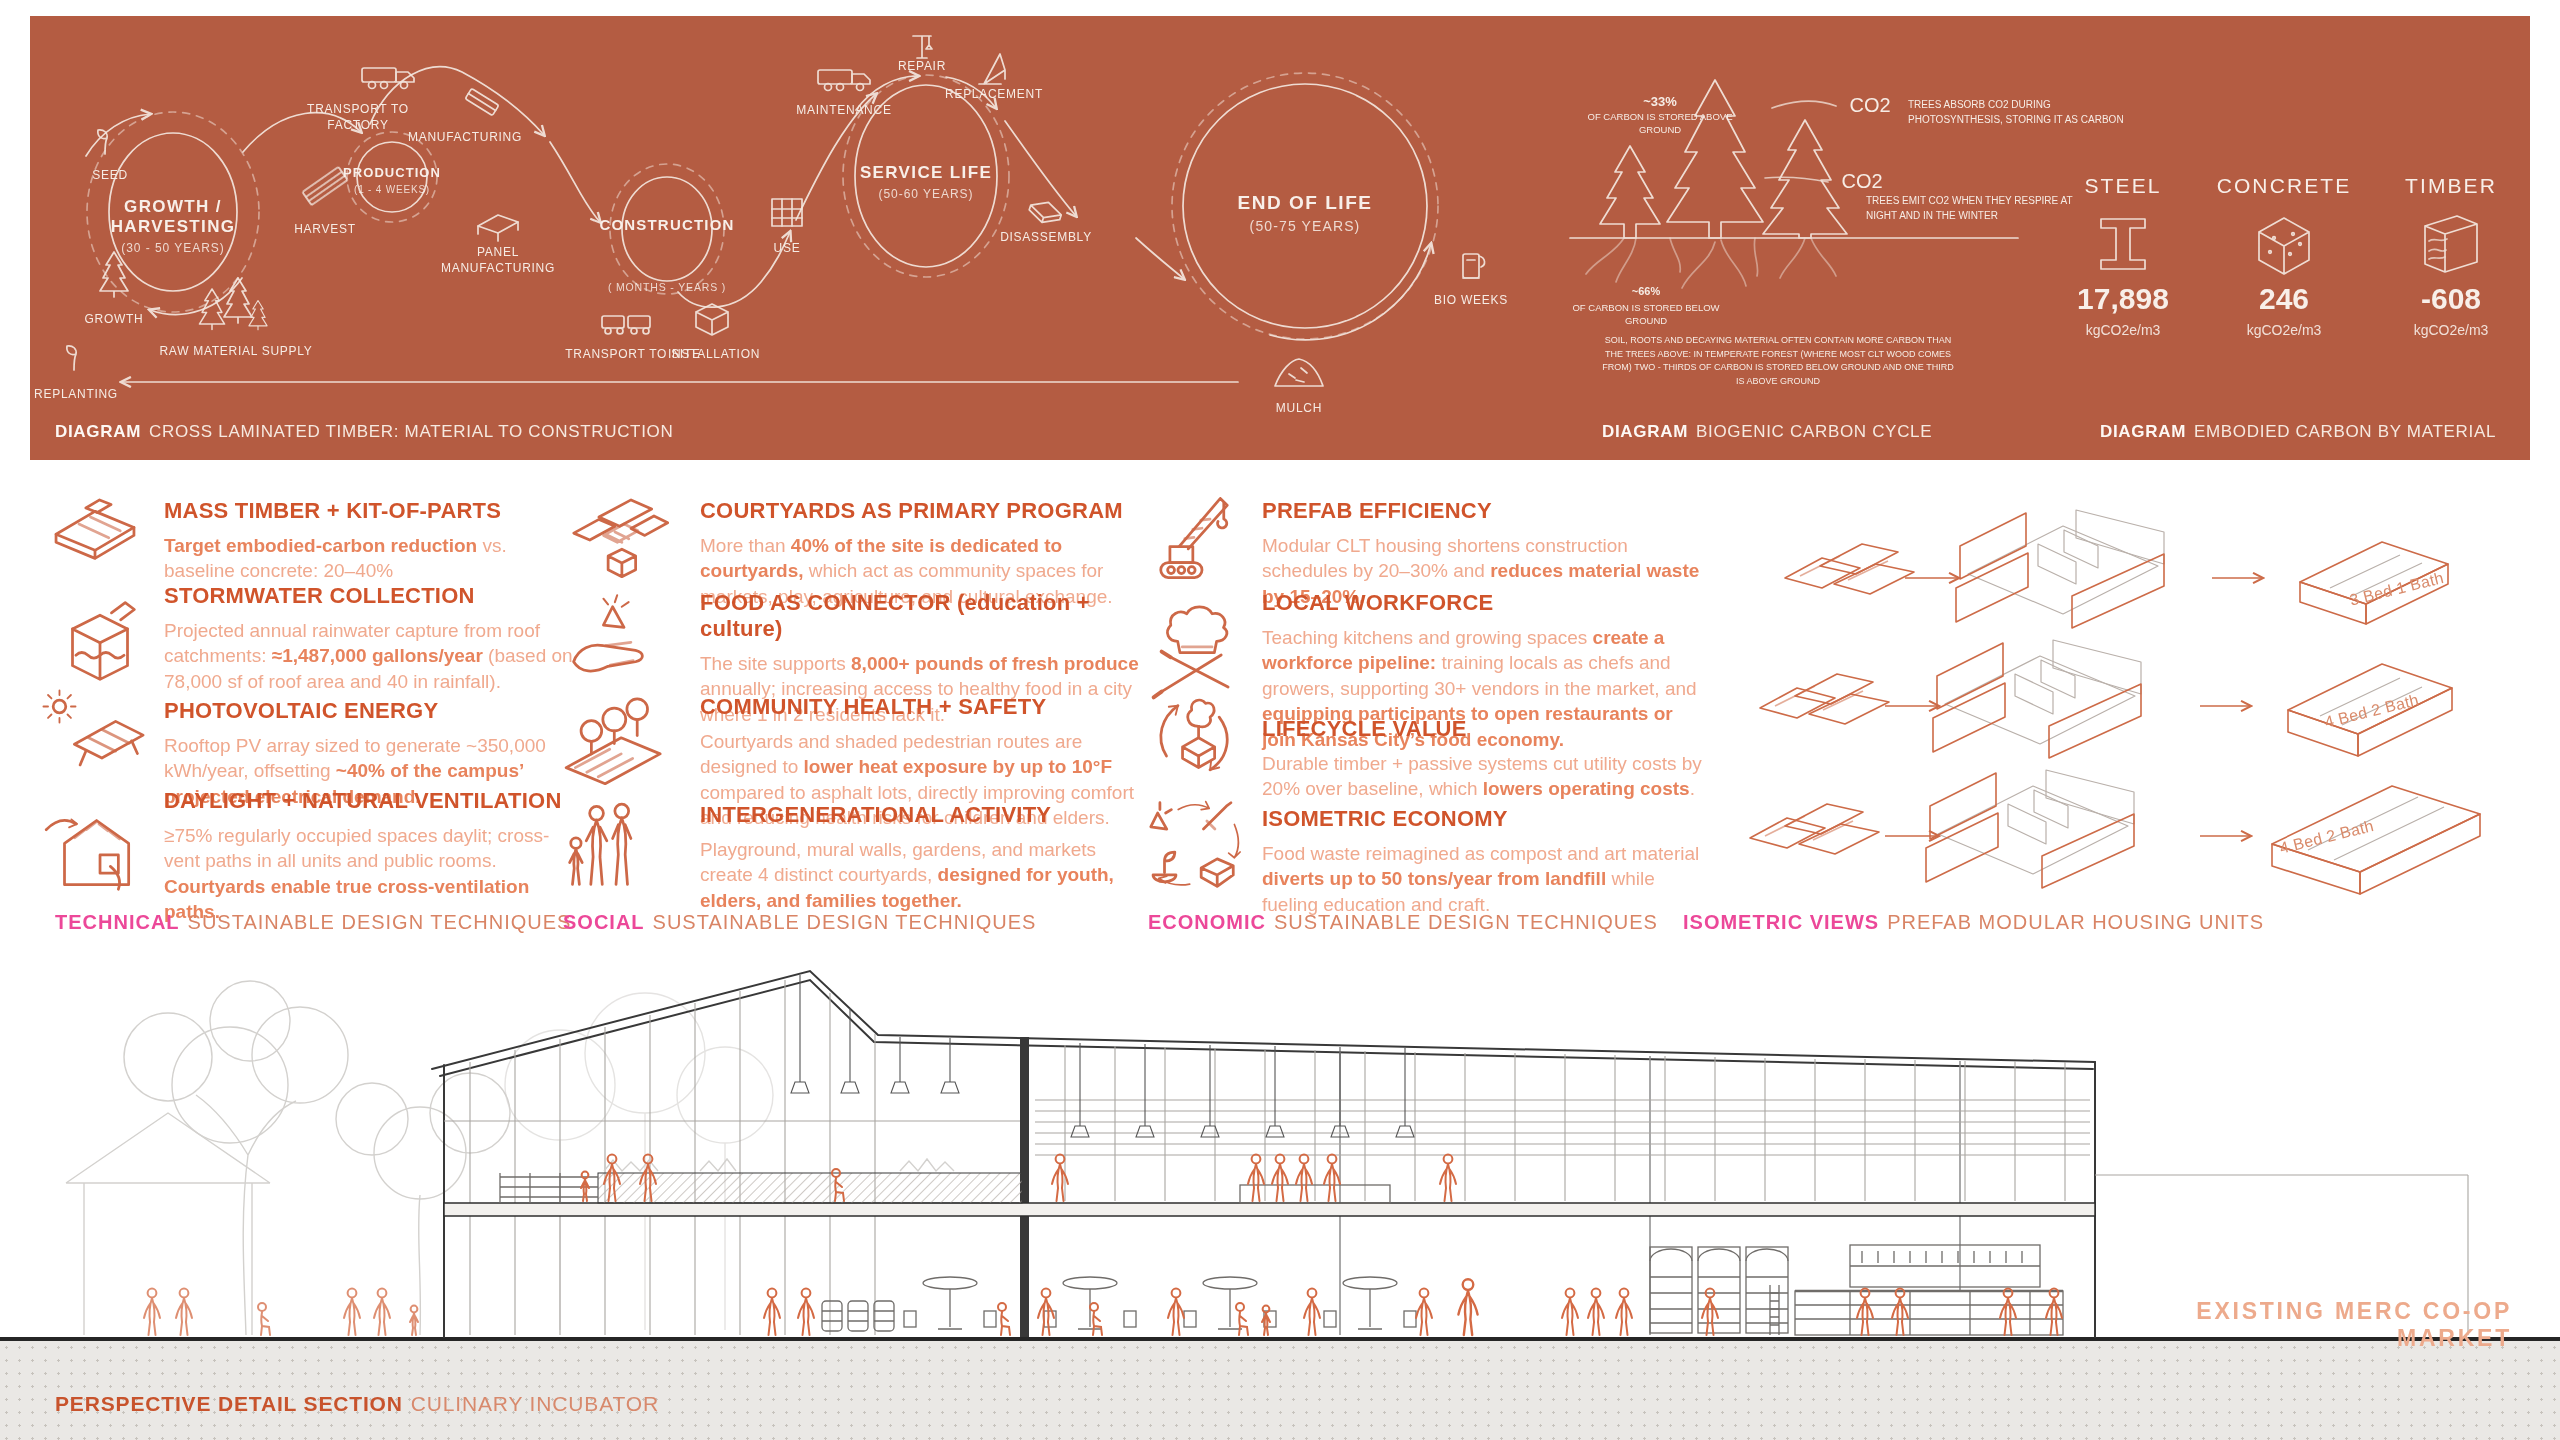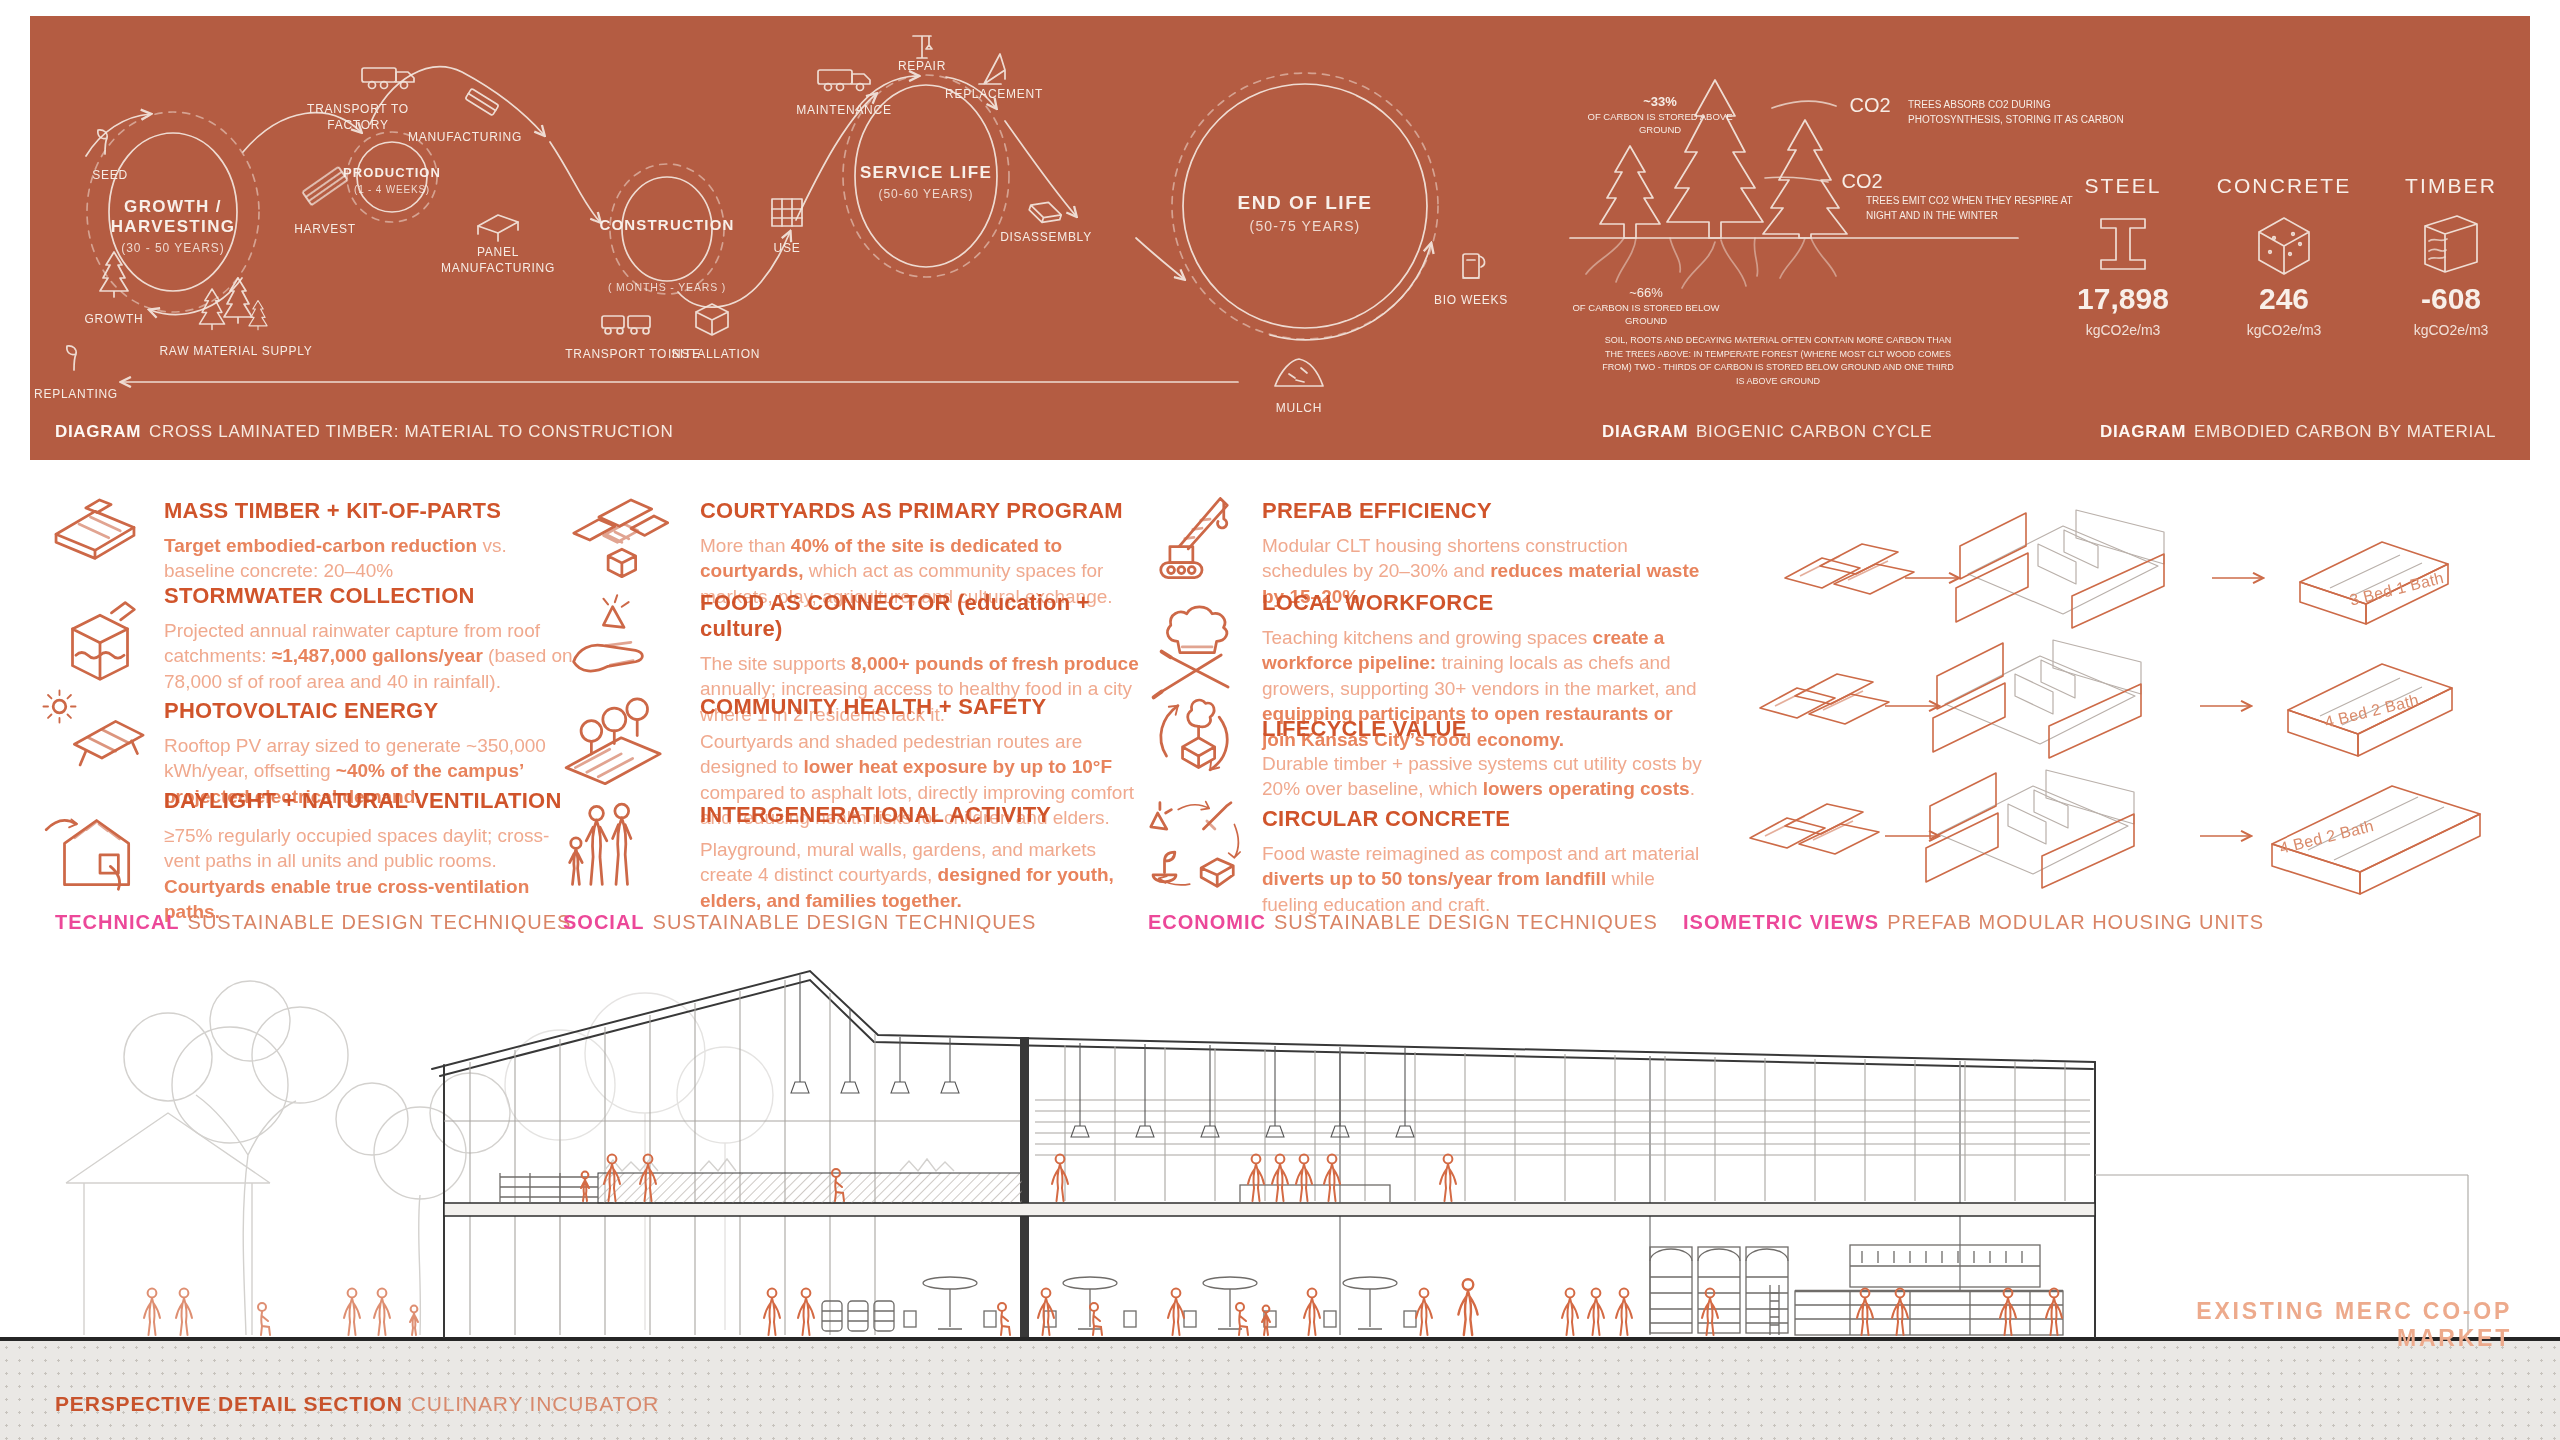--- a/index.html
+++ b/index.html
@@ -211,21 +211,21 @@
     <div class="bl" style="left:956px;top:214px;width:120px;">DISASSEMBLY</div>
     <div class="bl" style="left:1391px;top:277px;width:100px;">BIO WEEKS</div>
     <div class="bl" style="left:1219px;top:385px;width:100px;">MULCH</div>
 
     <div class="bio" style="left:1570px;top:78px;width:120px;text-align:center;font-size:13px;font-weight:600;">~33%</div>
     <div class="bio" style="left:1555px;top:94px;width:150px;text-align:center;font-size:9.5px;line-height:1.4;">OF CARBON IS STORED ABOVE GROUND</div>
     <div class="bio" style="left:1812px;top:78px;width:56px;text-align:center;font-size:20px;">CO2</div>
     <div class="bio" style="left:1878px;top:82px;width:226px;font-size:10px;line-height:1.45;">TREES ABSORB CO2 DURING PHOTOSYNTHESIS, STORING IT AS CARBON</div>
     <div class="bio" style="left:1804px;top:154px;width:56px;text-align:center;font-size:20px;">CO2</div>
     <div class="bio" style="left:1836px;top:178px;width:216px;font-size:10px;line-height:1.45;">TREES EMIT CO2 WHEN THEY RESPIRE AT NIGHT AND IN THE WINTER</div>
-    <div class="bio" style="left:1556px;top:269px;width:120px;text-align:center;font-size:13px;font-weight:400;">~66%</div>
+    <div class="bio" style="left:1556px;top:269px;width:120px;text-align:center;font-size:11px;font-weight:700;">~66%</div>
     <div class="bio" style="left:1541px;top:285px;width:150px;text-align:center;font-size:9.5px;line-height:1.4;">OF CARBON IS STORED BELOW GROUND</div>
     <div class="bio" style="left:1568px;top:318px;width:360px;text-align:center;font-size:9px;line-height:1.5;">SOIL, ROOTS AND DECAYING MATERIAL OFTEN CONTAIN MORE CARBON THAN THE TREES ABOVE: IN TEMPERATE FOREST (WHERE MOST CLT WOOD COMES FROM) TWO - THIRDS OF CARBON IS STORED BELOW GROUND AND ONE THIRD IS ABOVE GROUND</div>
 
     <div class="mat" style="left:2018px;top:158px;">
         <div class="mat-name">STEEL</div>
       </div>
     <div class="mat" style="left:2179px;top:158px;">
         <div class="mat-name">CONCRETE</div>
       </div>
     <div class="mat" style="left:2346px;top:158px;">
@@ -410,21 +410,21 @@
     </div>
   <div class="feat" style="left:1262px;top:590px;width:446px;">
       <h3>LOCAL WORKFORCE</h3>
       <p><span>Teaching kitchens and growing spaces </span><span class="sb">create a workforce pipeline:</span><span> training locals as chefs and growers, supporting 30+ vendors in the market, and </span><span class="sb">equipping participants to open restaurants or join Kansas City’s food economy.</span></p>
     </div>
   <div class="feat" style="left:1262px;top:716px;width:446px;">
       <h3>LIFECYCLE VALUE</h3>
       <p><span>Durable timber + passive systems cut utility costs by 20% over baseline, which </span><span class="sb">lowers operating costs</span><span>.</span></p>
     </div>
   <div class="feat" style="left:1262px;top:806px;width:446px;">
-      <h3>CIRCULAR CONCRETE</h3>
+      <h3>ISOMETRIC ECONOMY</h3>
       <p><span>Food waste reimagined as compost and art material </span><span class="sb">diverts up to 50 tons/year from landfill</span><span> while fueling education and craft.</span></p>
     </div>
 
   <div class="foot" style="left:55px;"><b>TECHNICAL</b><span>SUSTAINABLE DESIGN TECHNIQUES</span></div>
   <div class="foot" style="left:563px;"><b>SOCIAL</b><span>SUSTAINABLE DESIGN TECHNIQUES</span></div>
   <div class="foot" style="left:1148px;"><b>ECONOMIC</b><span>SUSTAINABLE DESIGN TECHNIQUES</span></div>
   <div class="foot" style="left:1683px;"><b>ISOMETRIC VIEWS</b><span>PREFAB MODULAR HOUSING UNITS</span></div>
 
   <svg class="abs" style="left:1700px;top:486px;" width="860" height="410" viewBox="0 0 860 410">
     <defs>

